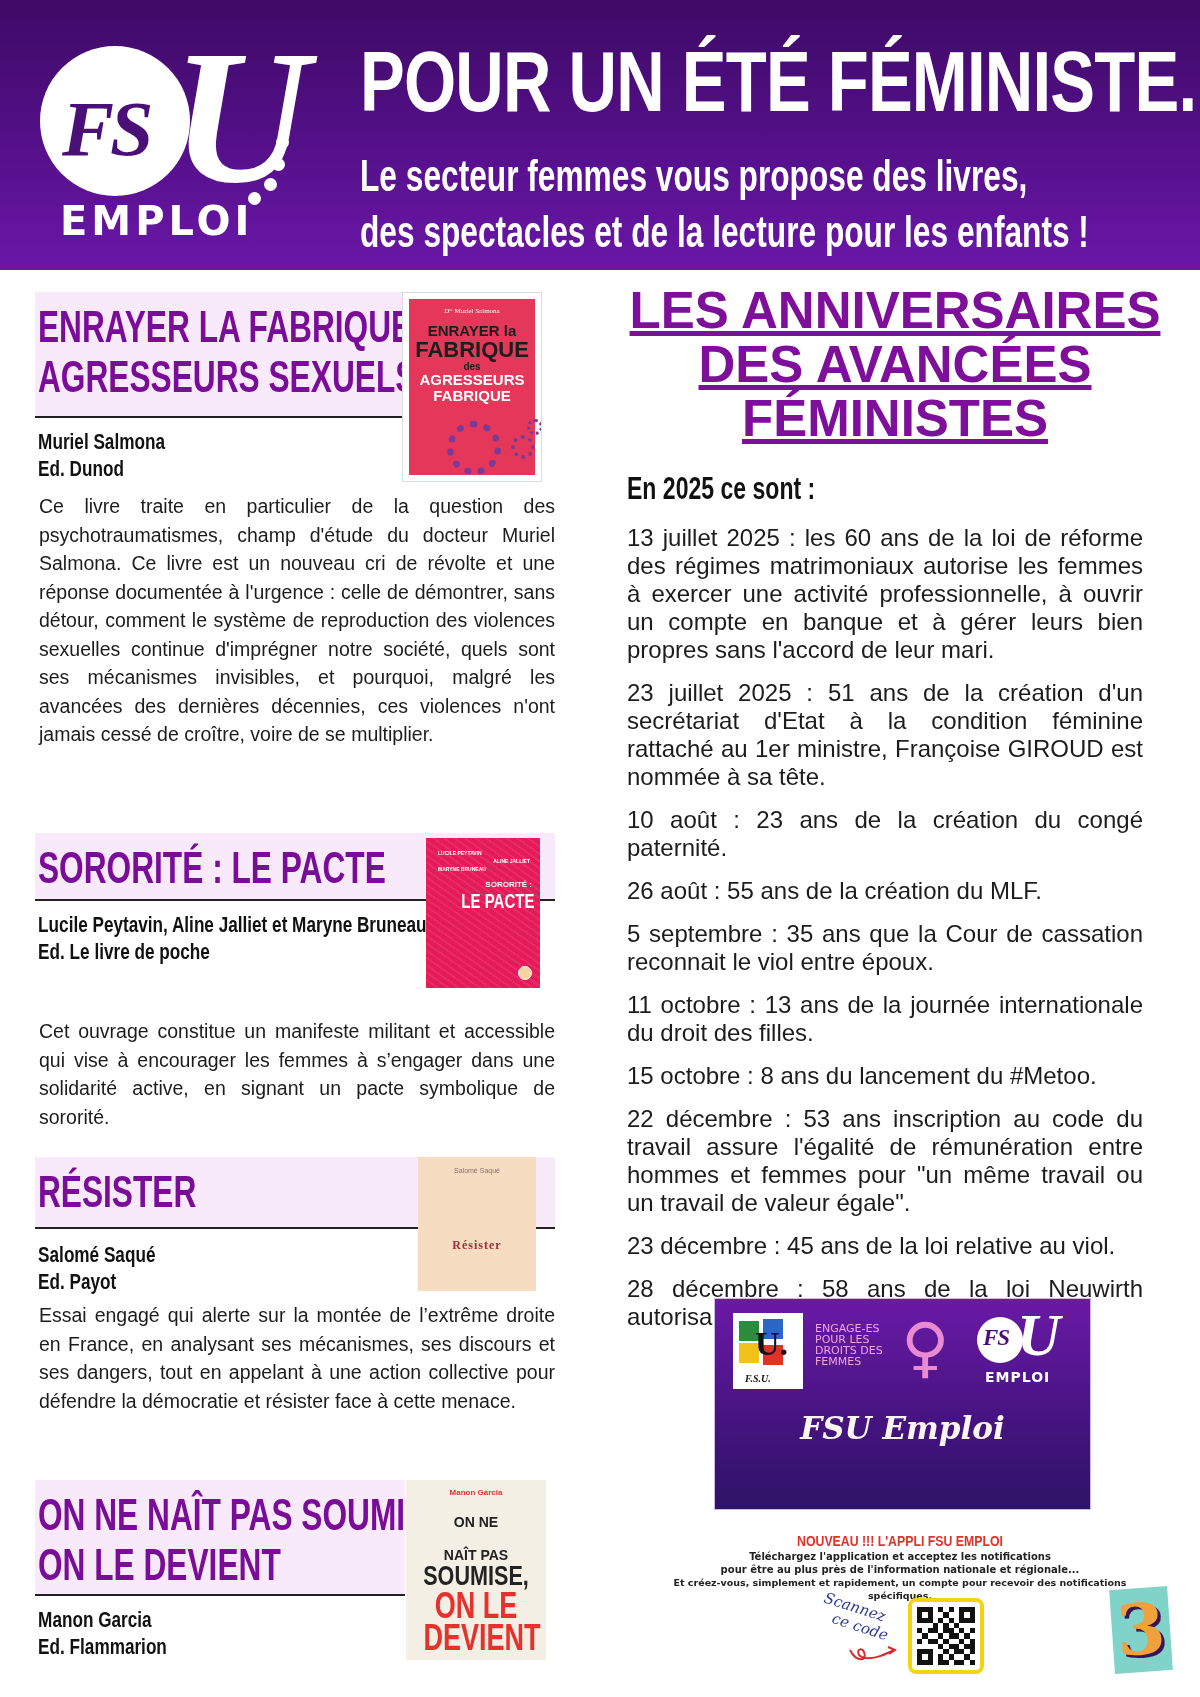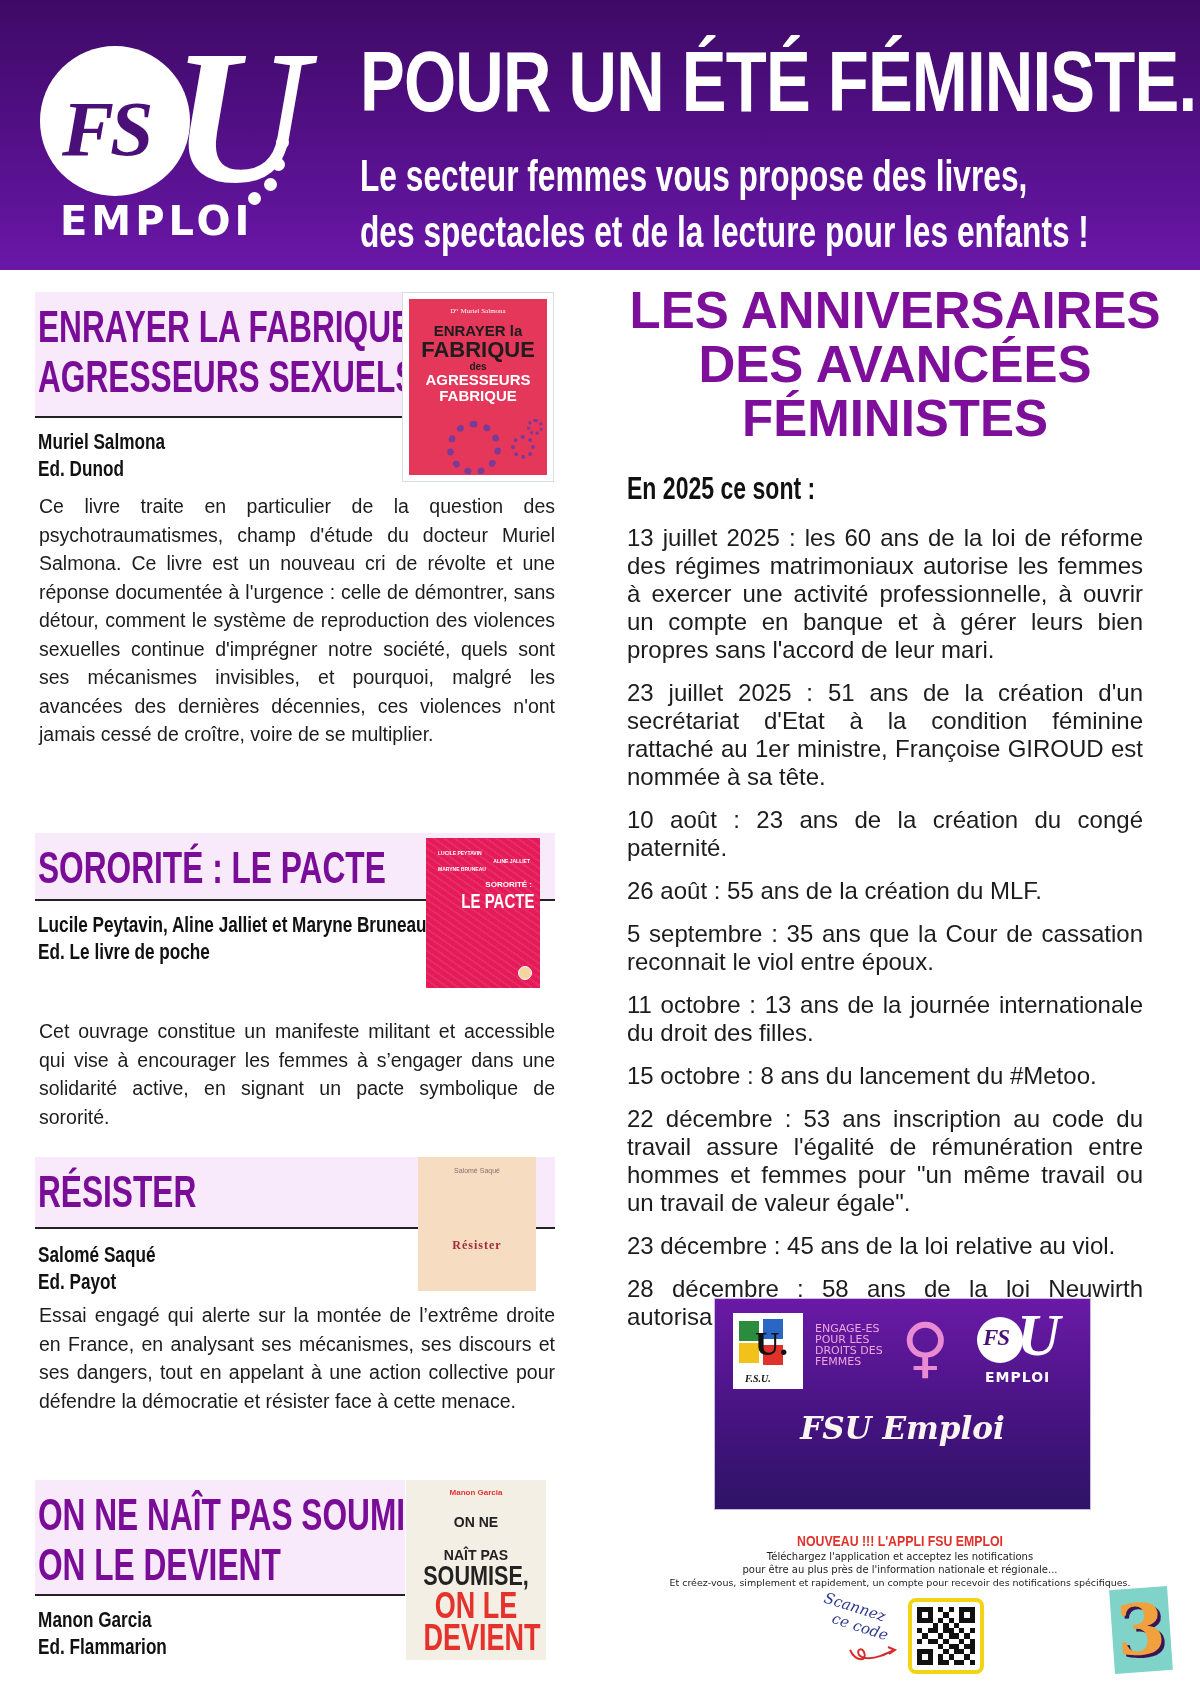--- a/index.html
+++ b/index.html
@@ -56,21 +56,21 @@
     line-height: 27px; color: #111; transform: scaleX(0.78); transform-origin: left top;
     white-space: nowrap; padding-left: 4px;
   }
   .book-desc {
     font-family: "Liberation Sans", sans-serif; font-size: 19.5px; line-height: 28.5px;
     color: #1c1c1c; text-align: justify; width: 520px; padding-left: 4px;
   }
   .cover { position: absolute; overflow: hidden; }
 
   
-  .cover1 { left: 402px; top: 292px; width: 152px; height: 190px; background: #ffffff; border: 1px solid #d7dde0; padding: 6px; }
+  .cover1 { left: 402px; top: 292px; width: 140px; height: 190px; background: #ffffff; border: 1px solid #d7dde0; padding: 6px; }
   .cover1 .inner { width: 100%; height: 100%; background: #e4375a; position: relative; text-align: center; font-family: "Liberation Sans", sans-serif; }
   .cover1 .c-author { font-family: "Liberation Serif", serif; font-size: 7px; color: #fff; padding-top: 8px; }
   .cover1 .c-l1 { font-weight: bold; font-size: 15px; color: #1d1d1d; margin-top: 8px; line-height: 16px; }
   .cover1 .c-l2 { font-weight: bold; font-size: 22px; color: #1d1d1d; line-height: 22px; }
   .cover1 .c-l3 { font-weight: bold; font-size: 10px; color: #1d1d1d; line-height: 11px; }
   .cover1 .c-l4 { font-weight: bold; font-size: 15px; color: #fff; line-height: 16px; }
   .cover1 .gear { position: absolute; border-radius: 50%; border: 7px dotted #7a3a98; }
 
   
   .cover2 { left: 426px; top: 838px; width: 114px; height: 150px; background: #e51a58; }
@@ -90,20 +90,21 @@
   .cover4 .c-author { font-size: 8px; color: #e03333; font-weight: bold; padding-top: 8px; }
   .cover4 .c-l1 { font-size: 14px; font-weight: bold; color: #222; margin-top: 18px; line-height: 15px; }
   .cover4 .c-l2 { font-size: 27px; font-weight: bold; color: #222; line-height: 27px; transform: scaleX(0.8); }
   .cover4 .c-l3 { font-size: 36px; font-weight: bold; color: #e5322c; line-height: 32px; transform: scaleX(0.75); }
 
   
   .ann-title {
     position: absolute; left: 610px; top: 284px; width: 570px; text-align: center;
     font-family: "Liberation Sans", sans-serif; font-weight: bold; font-size: 51px; line-height: 54px;
     color: #7d0f9b;
+    text-decoration: underline;
   }
   .ann-sub {
     position: absolute; left: 627px; top: 470px; font-family: "Liberation Sans", sans-serif;
     font-weight: bold; font-size: 32px; color: #111; transform: scaleX(0.72); transform-origin: left top;
     white-space: nowrap;
   }
   .ann-list { position: absolute; left: 627px; top: 524px; width: 516px; }
   .ann-item {
     font-family: "Liberation Sans", sans-serif; font-size: 24px; line-height: 28px;
     color: #1c1c1c; text-align: justify; margin-bottom: 15px;
@@ -129,21 +130,21 @@
   .promo .p-title {
     position: absolute; left: 0; top: 108px; width: 100%; text-align: center;
     font-family: "DejaVu Serif", serif; font-weight: bold; font-style: italic; font-size: 31px; line-height: 42px; color: #fbf5f1;
   }
 
   .app-block { position: absolute; left: 640px; top: 1517px; width: 520px; text-align: center; margin-top: 15px; }
   .app-new {
     font-family: "Liberation Sans", sans-serif; font-weight: bold; font-size: 15px; color: #e0322b;
     transform: scaleX(0.82); line-height: 18px;
   }
-  .app-line { font-family: "DejaVu Sans", sans-serif; font-weight: normal; font-size: 10px; line-height: 13px; color: #222; }
+  .app-line { font-family: "DejaVu Sans", sans-serif; font-weight: bold; font-size: 10px; line-height: 13px; color: #222; }
   .app-line.small { font-size: 9.5px; }
 
   .scan-text {
     position: absolute; left: 820px; top: 1600px; font-family: "DejaVu Serif", serif; font-style: italic;
     font-size: 15px; color: #2d3a8f; transform: rotate(18deg); line-height: 17px;
   }
   .scan-arrow { position: absolute; left: 848px; top: 1640px; width: 50px; height: 24px; }
   .qr {
     position: absolute; left: 908px; top: 1598px; width: 76px; height: 76px; border: 4px solid #f3d414;
     border-radius: 8px; background: #fff; padding: 5px;

